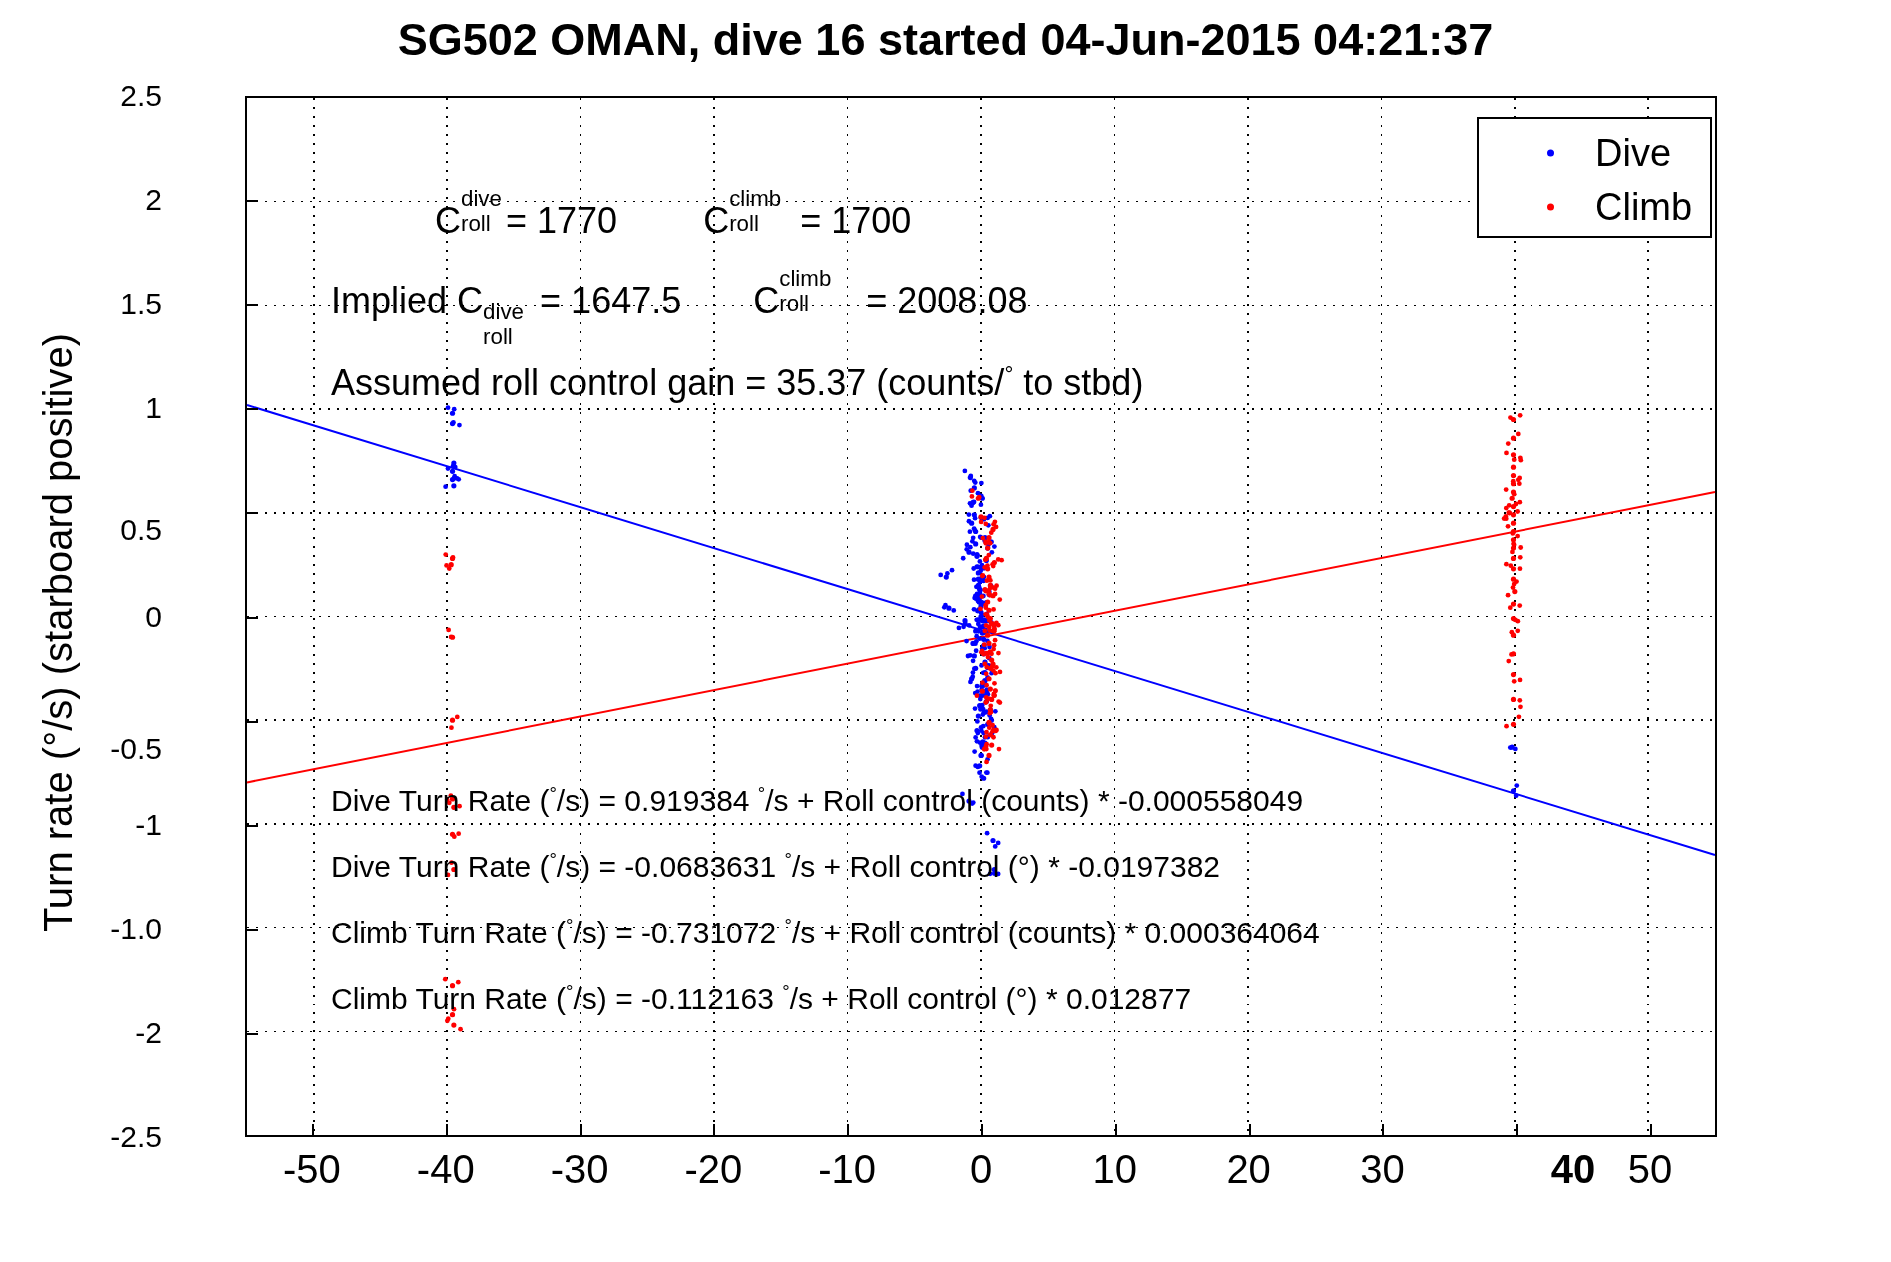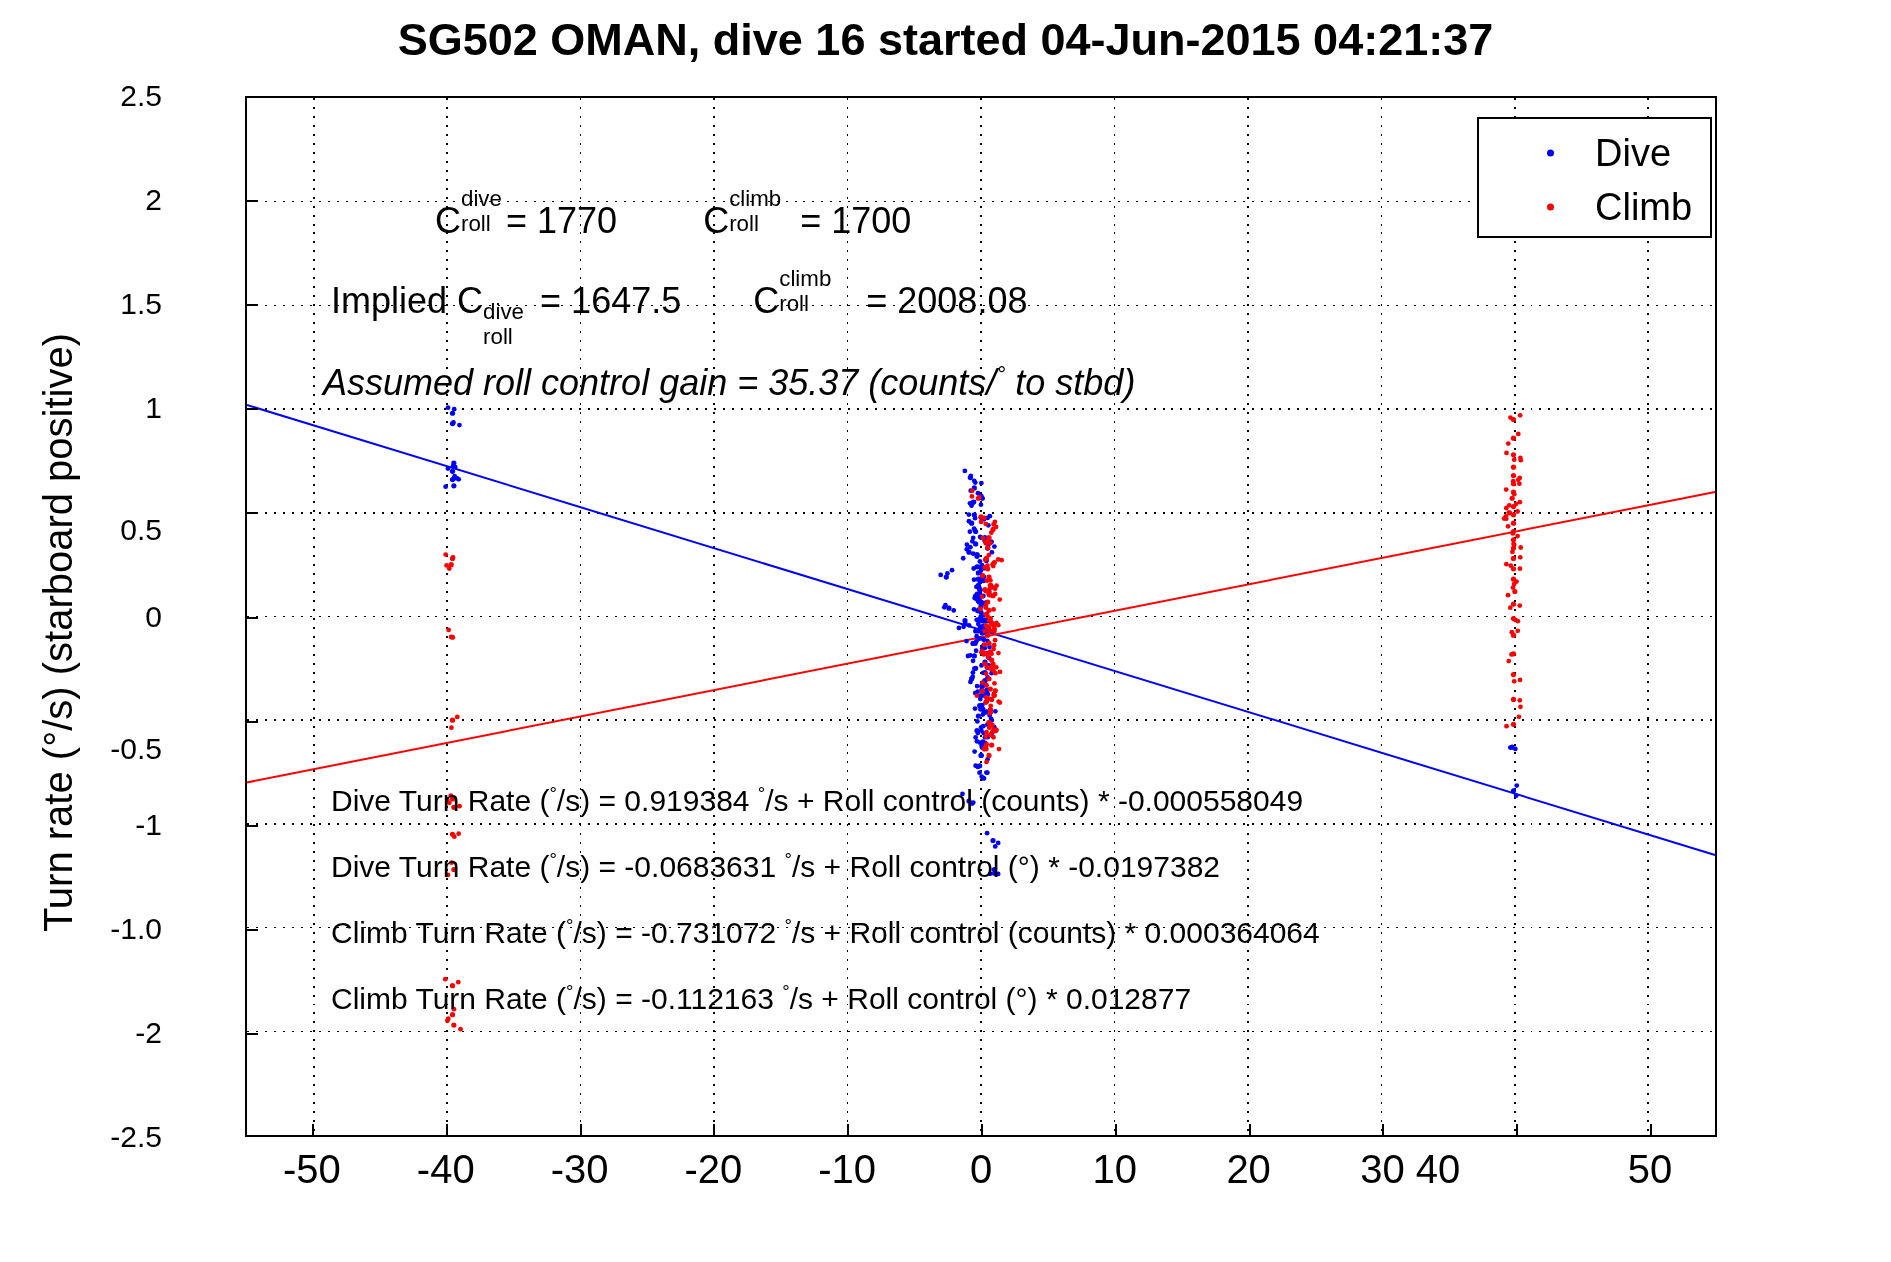--- a/index.html
+++ b/index.html
@@ -633,21 +633,21 @@
     </div>
 
     <div class="anno" style="left:84px; top:182px;">
       <span>Implied C</span><span class="cvar"><span class="sp">dive</span><span class="sb">roll</span></span>
       <span style="margin-left:44px">= 1647.5</span>
       <span style="display:inline-block;width:52px"></span>
       <span class="cvar"><span>C</span><span class="sp">climb</span><span class="sb">roll</span></span>
       <span style="margin-left:74px">= 2008.08</span>
     </div>
 
-    <div class="anno" style="left:76px; top:264px;font-style:italic;">
+    <div class="anno" style="left:84px; top:264px;">
       <span>Assumed roll control gain = 35.37 (counts/</span><span class="deg">°</span><span> to stbd)</span>
     </div>
 
     <div id="eqblock">
         <div class="eqline" style="left: 84px; top: 686px;"><span>Dive Turn Rate (</span><span class="deg">°</span><span>/s) = 0.919384 </span><span class="deg">°</span><span>/s + Roll control (counts) * -0.000558049</span></div>
         <div class="eqline" style="left: 84px; top: 752px;"><span>Dive Turn Rate (</span><span class="deg">°</span><span>/s) = -0.0683631 </span><span class="deg">°</span><span>/s + Roll control (°) * -0.0197382</span></div>
         <div class="eqline" style="left: 84px; top: 818px;"><span>Climb Turn Rate (</span><span class="deg">°</span><span>/s) = -0.731072 </span><span class="deg">°</span><span>/s + Roll control (counts) * 0.000364064</span></div>
         <div class="eqline" style="left: 84px; top: 884px;"><span>Climb Turn Rate (</span><span class="deg">°</span><span>/s) = -0.112163 </span><span class="deg">°</span><span>/s + Roll control (°) * 0.012877</span></div>
       </div>
   </div>
@@ -695,19 +695,19 @@
       <div class="xtick" style="left: 847.182px;">-10</div>
       <div class="tickmark" style="left: 847.182px; top: 1124px; width: 2px; height: 13px;"></div>
       <div class="xtick" style="left: 981px;">0</div>
       <div class="tickmark" style="left: 981px; top: 1124px; width: 2px; height: 13px;"></div>
       <div class="xtick" style="left: 1114.82px;">10</div>
       <div class="tickmark" style="left: 1114.82px; top: 1124px; width: 2px; height: 13px;"></div>
       <div class="xtick" style="left: 1248.64px;">20</div>
       <div class="tickmark" style="left: 1248.64px; top: 1124px; width: 2px; height: 13px;"></div>
       <div class="xtick" style="left: 1382.45px;">30</div>
       <div class="tickmark" style="left: 1382.45px; top: 1124px; width: 2px; height: 13px;"></div>
-      <div class="xtick" style="left: 1438px;">40</div>
+      <div class="xtick" style="left: 1573px; font-weight: bold;">40</div>
       <div class="tickmark" style="left: 1516.27px; top: 1124px; width: 2px; height: 13px;"></div>
       <div class="xtick" style="left: 1650.09px;">50</div>
       <div class="tickmark" style="left: 1650.09px; top: 1124px; width: 2px; height: 13px;"></div>
     </div>
 
 </div>
 
 </body></html>

